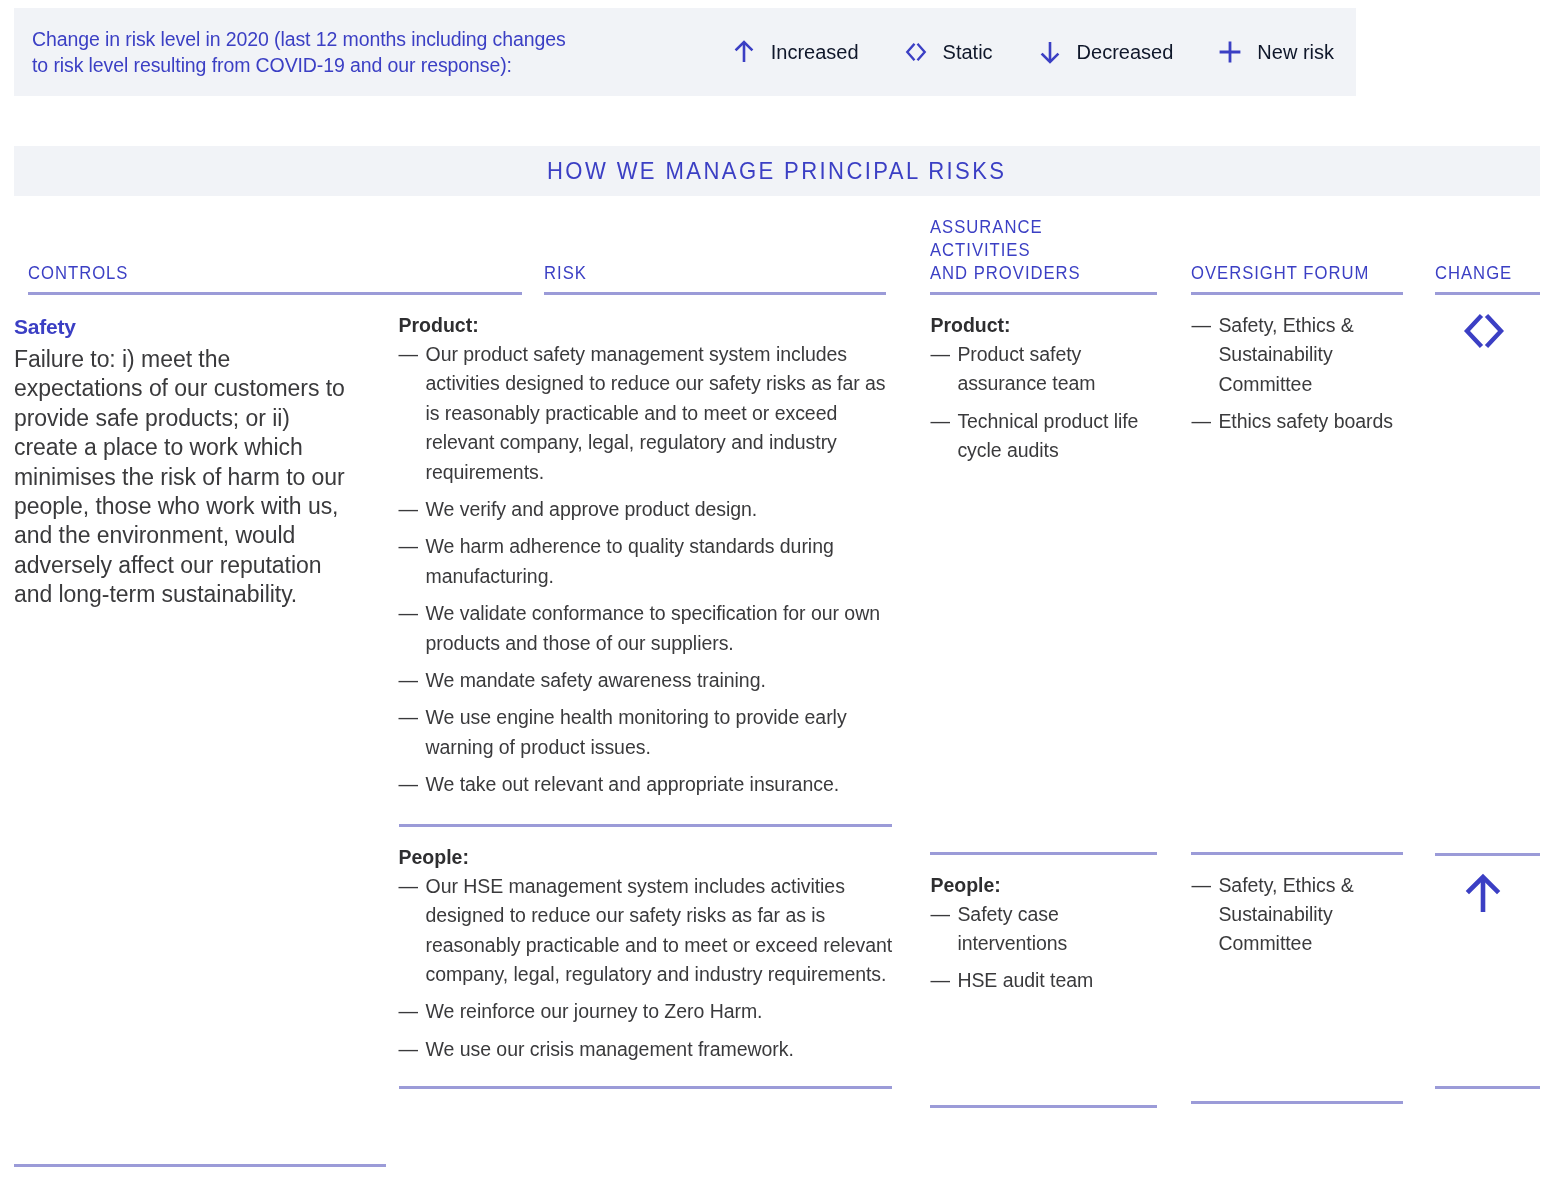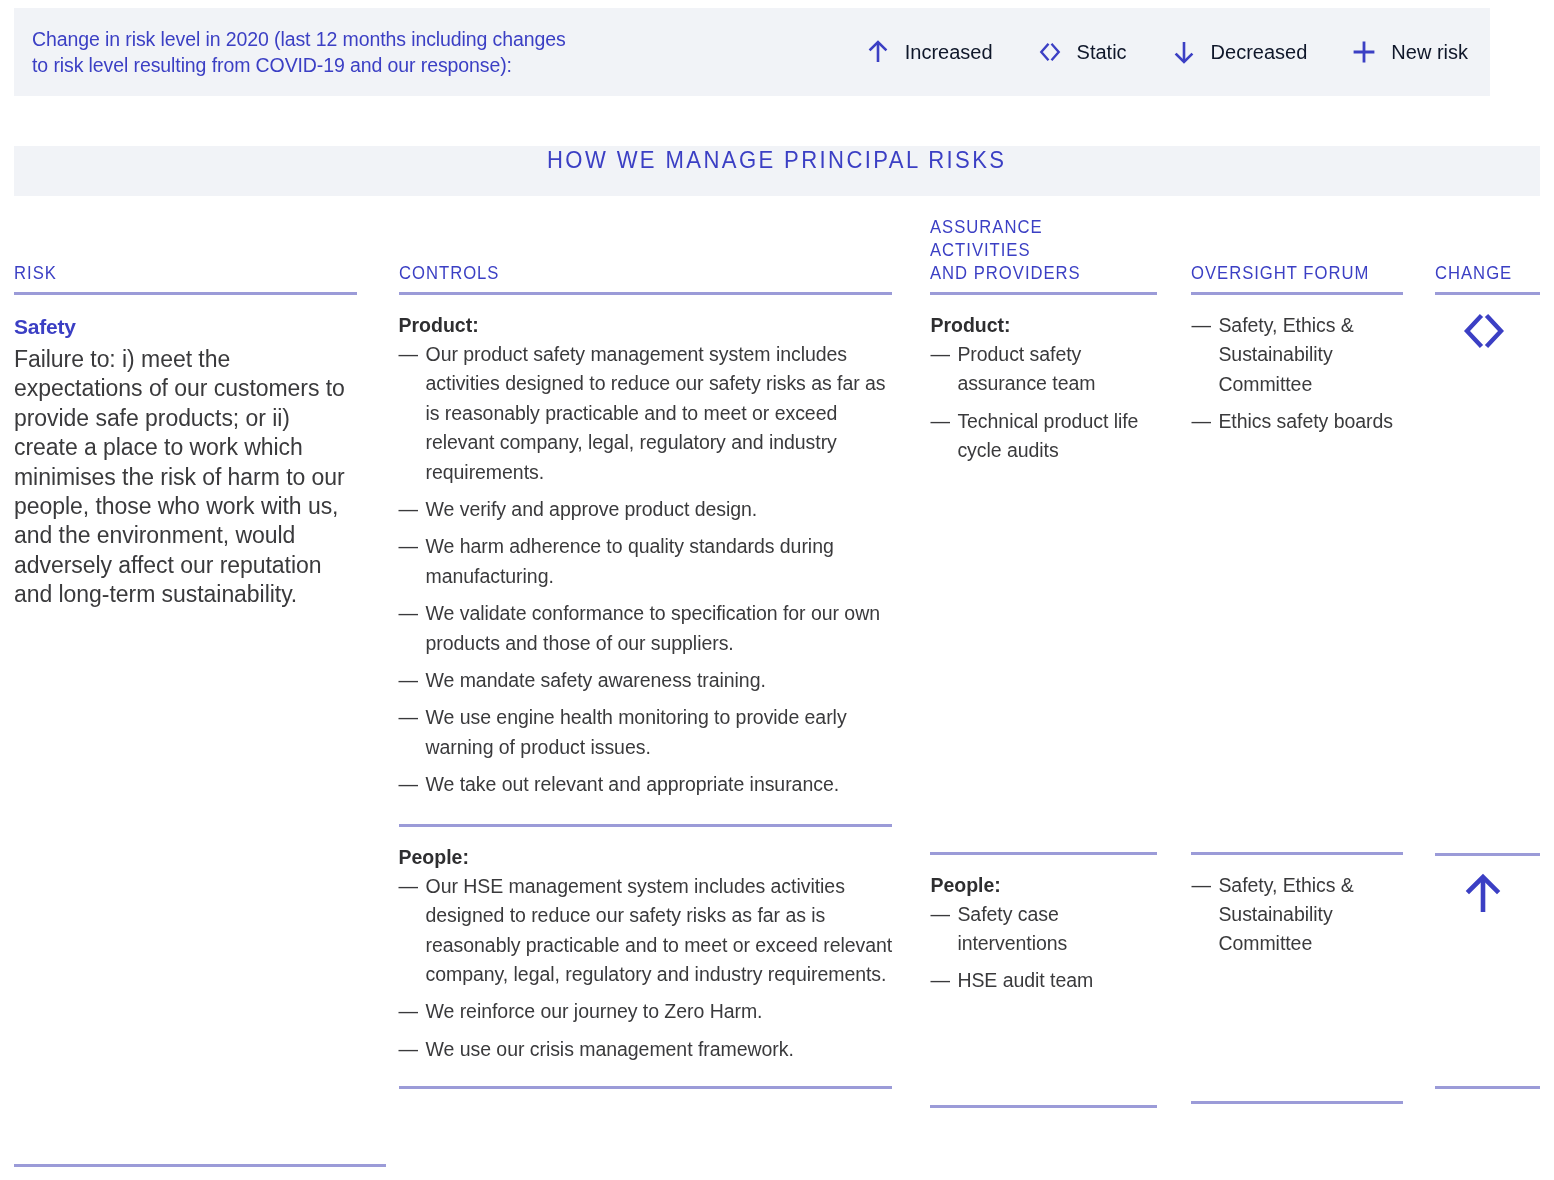--- a/index.html
+++ b/index.html
@@ -14,21 +14,21 @@
     color: #3a3a3c;
     overflow: hidden;
     position: relative;
   }
 
   
   .legend-band {
     position: absolute;
     left: 14px;
     top: 8px;
-    width: 1476px;
+    width: 1342px;
     height: 88px;
     background: #f1f3f7;
     display: flex;
     align-items: center;
     justify-content: space-between;
     box-sizing: border-box;
     padding: 0 18px 0 18px;
   }
   .legend-caption {
     color: #3b3fc4;
@@ -61,21 +61,21 @@
 
   
   .section-banner {
     position: absolute;
     left: 14px;
     top: 146px;
     width: 1526px;
     height: 50px;
     background: #f1f3f7;
     display: flex;
-    align-items: flex-start;
+    align-items: center;
     justify-content: center;
   }
   .section-banner-title {
     color: #3b3fc4;
     font-size: 24px;
     letter-spacing: 2.6px;
     font-stretch: condensed;
     transform: scaleX(0.92);
   }
 
@@ -225,29 +225,29 @@
   </div>
 </div>
 
 <div class="section-banner">
   <div class="section-banner-title">HOW WE MANAGE PRINCIPAL RISKS</div>
 </div>
 
 <div class="table">
 
   <div class="row">
+    <div class="col c-controls">
+      <div class="head-cell">
+        <div class="col-head">CONTROLS</div>
+      </div>
+      <div class="rule"></div>
+    </div>
     <div class="col c-risk">
       <div class="head-cell">
         <div class="col-head">RISK</div>
-      </div>
-      <div class="rule"></div>
-    </div>
-    <div class="col c-controls">
-      <div class="head-cell">
-        <div class="col-head">CONTROLS</div>
       </div>
       <div class="rule"></div>
     </div>
     <div class="col c-assurance">
       <div class="head-cell">
         <div class="col-head">ASSURANCE ACTIVITIES
 AND PROVIDERS</div>
       </div>
       <div class="rule"></div>
     </div>

